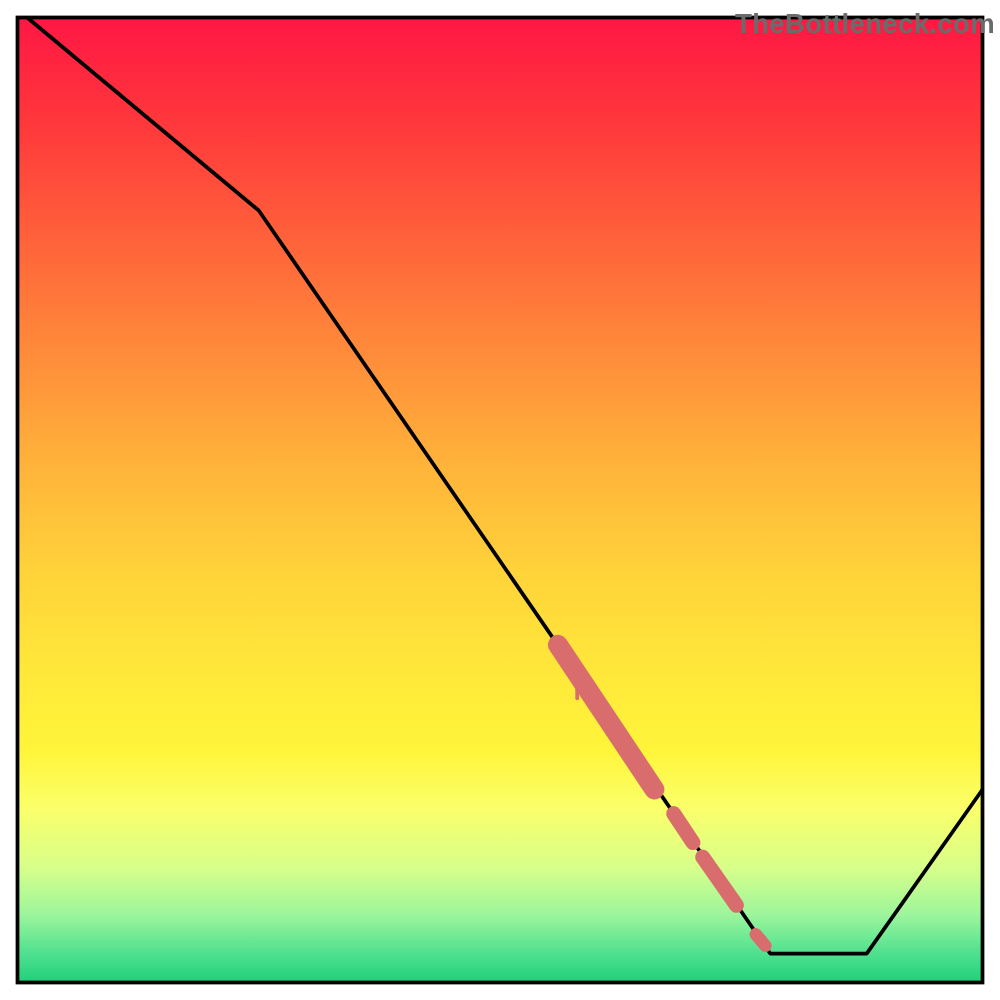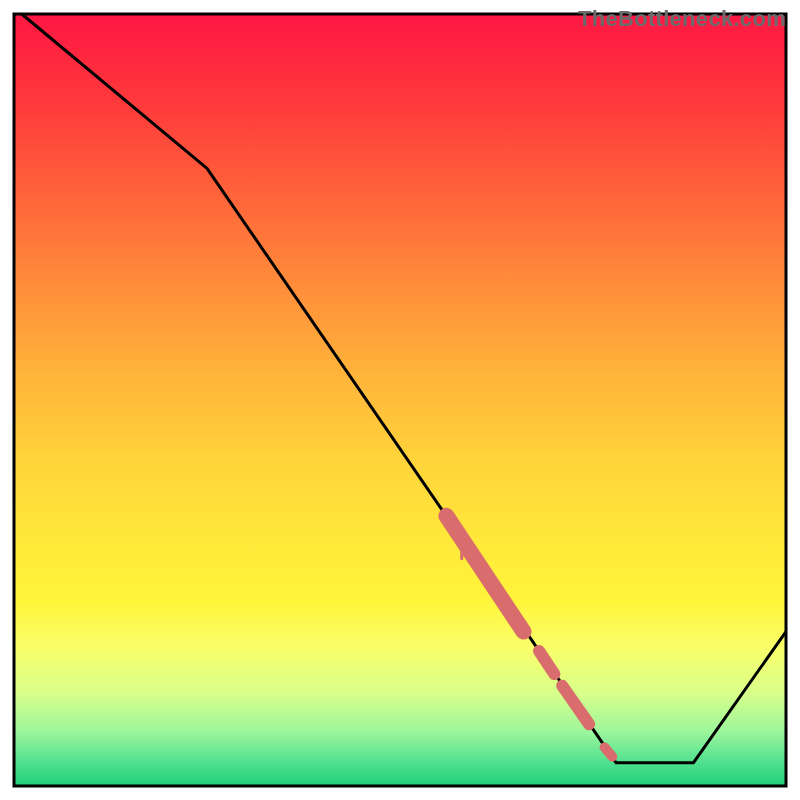--- a/index.html
+++ b/index.html
@@ -14,21 +14,21 @@
     position: relative;
     width: 800px;
     height: 800px;
   }
   svg {
     display: block;
   }
   .watermark {
     position: absolute;
     top: 6px;
-    right: 14px;
+    right: 4px;
     font-family: Arial, Helvetica, sans-serif;
     font-size: 22px;
     font-weight: 600;
     color: #6b6b6b;
     letter-spacing: 0.3px;
     pointer-events: none;
     user-select: none;
     margin-left: 35px;
   }
 </style>

